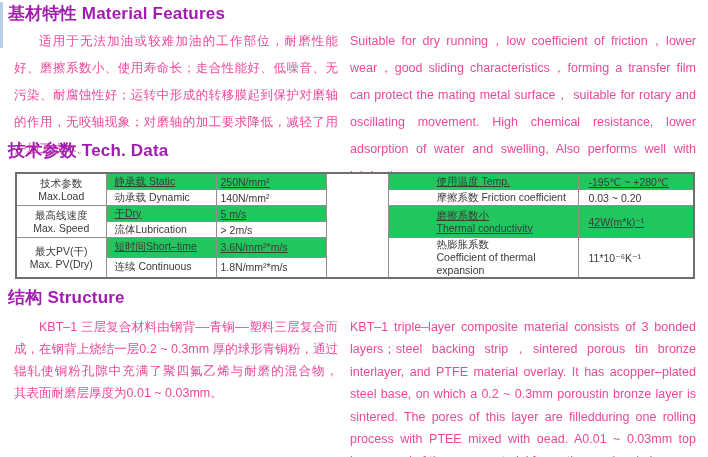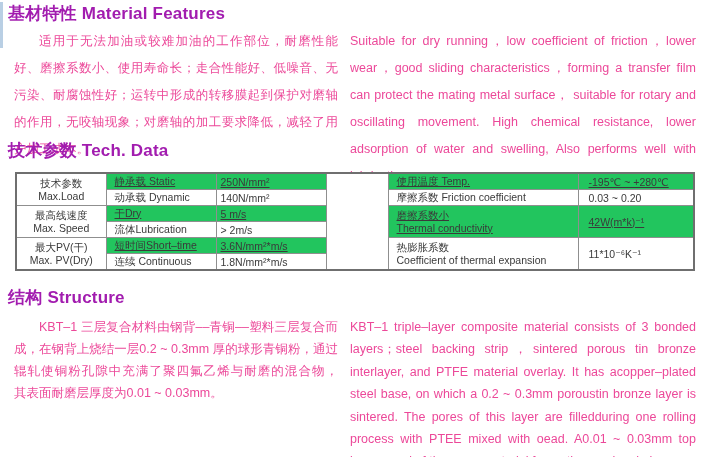--- a/index.html
+++ b/index.html
@@ -34,21 +34,21 @@
     padding:0 2px 0 8px;height:15px;overflow:hidden;vertical-align:middle;
     background:#ffffff;
   }
   tr{height:16px;}
   td.blue{background:#22c55e;text-decoration:underline;}
   td.grp{text-align:center;padding:0 2px;}
   td.grp span{display:block;line-height:13px;}
   td.gap{padding:0;}
   td.val{padding-left:4px;}
   td.rval{padding-left:10px;}
-  .l1,.l2{display:block;line-height:13px;}
+  .l1,.l2{display:block;line-height:13px;margin-left:40px;}
   .l2:empty{display:none;}
 </style>
 </head>
 <body>
 
 <div class="edge-accent"></div>
 
 <div class="sec heading" id="h1">
   <span class="hz">基材特性</span><span class="he">Material Features</span>
 </div>

